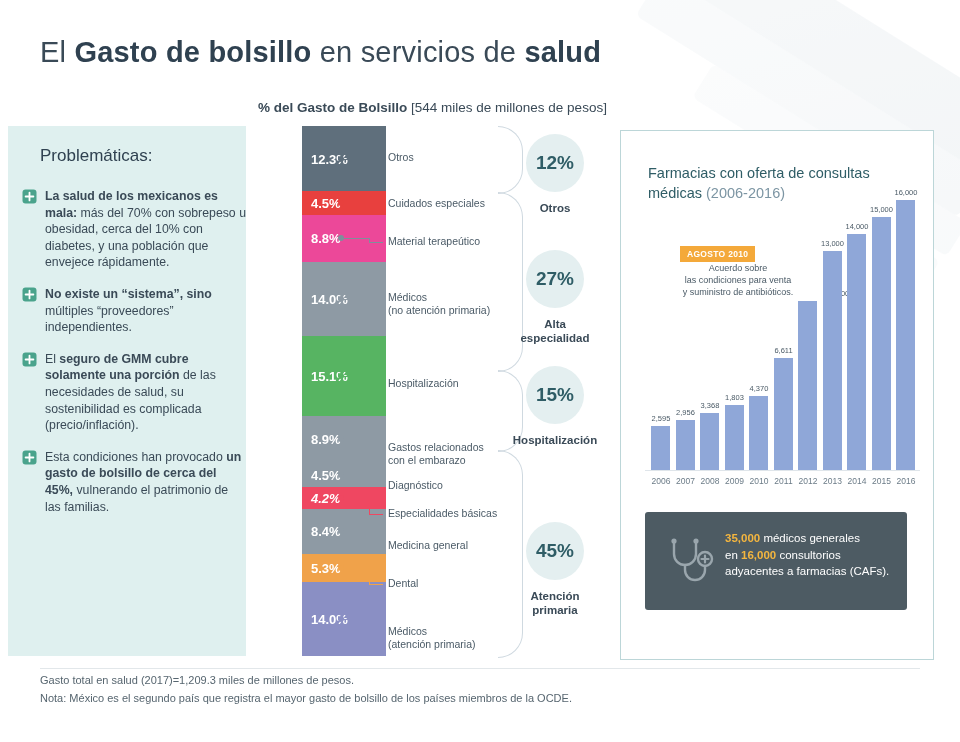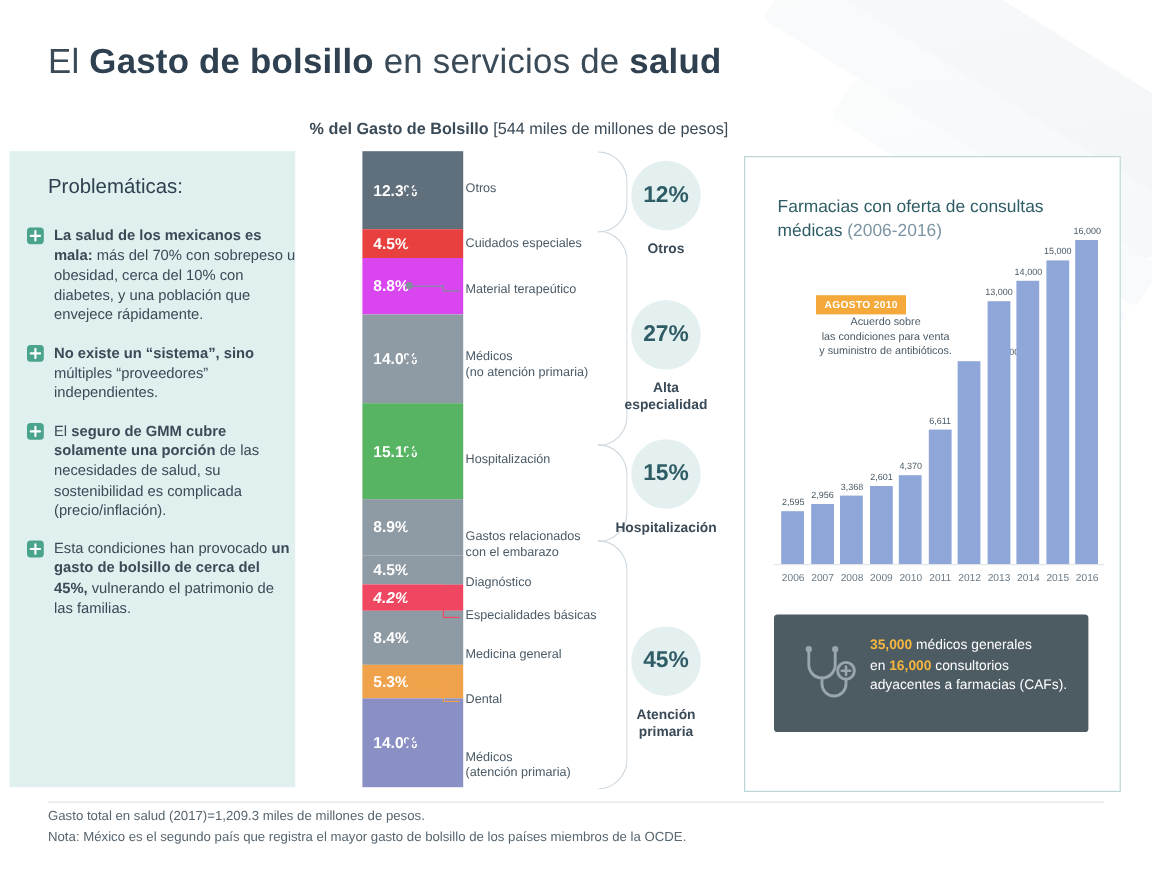--- a/index.html
+++ b/index.html
@@ -151,21 +151,21 @@
     </div>
   </div>
 
 <div class="stack" id="stack">
     <div class="seg dark" style="height: 65.19px; background: rgb(95, 111, 124);">
       <span class="val">12.3%</span>
     </div>
     <div class="seg dark" style="height: 23.85px; background: rgb(232, 64, 62);">
       <span class="val">4.5%</span>
     </div>
-    <div class="seg dark" style="height: 46.64px; background: #d946ef;">
+    <div class="seg dark" style="height: 46.64px; background: #ec4899;">
       <span class="val">8.8%</span>
     </div>
     <div class="seg dark" style="height: 74.2px; background: rgb(142, 154, 164);">
       <span class="val">14.0%</span>
     </div>
     <div class="seg dark" style="height: 80.03px; background: rgb(87, 180, 98);">
       <span class="val">15.1%</span>
     </div>
     <div class="seg dark" style="height: 47.17px; background: rgb(142, 154, 164);">
       <span class="val">8.9%</span>
@@ -271,21 +271,21 @@
 y suministro de antibióticos.</div>
 
 <div class="bars" id="bars">
     <div class="bar" style="left: 6px; height: 43.7906px;"></div>
     <div class="barval" style="left: -1px; bottom: 46.7906px; position: absolute;">2,595</div>
     <div class="bar" style="left: 30.5px; height: 49.8825px;"></div>
     <div class="barval" style="left: 23.5px; bottom: 52.8825px; position: absolute;">2,956</div>
     <div class="bar" style="left: 55px; height: 56.835px;"></div>
     <div class="barval" style="left: 48px; bottom: 59.835px; position: absolute;">3,368</div>
     <div class="bar" style="left: 79.5px; height: 64.7325px;"></div>
-    <div class="barval" style="left: 72.5px; bottom: 67.7325px; position: absolute;">2,601</div>
+    <div class="barval" style="left: 72.5px; bottom: 67.7325px; position: absolute;">1,803</div>
     <div class="bar" style="left: 104px; height: 73.7438px;"></div>
     <div class="barval" style="left: 97px; bottom: 76.7438px; position: absolute;">4,370</div>
     <div class="bar" style="left: 128.5px; height: 111.561px;"></div>
     <div class="barval" style="left: 121.5px; bottom: 114.561px; position: absolute;">6,611</div>
     <div class="bar" style="left: 153px; height: 168.75px;"></div>
     <div class="barval" style="left: 136px; bottom: 171.75px; position: absolute; padding-left: 44px;">10,000</div>
     <div class="bar" style="left: 177.5px; height: 219.375px;"></div>
     <div class="barval" style="left: 170.5px; bottom: 222.375px; position: absolute;">13,000</div>
     <div class="bar" style="left: 202px; height: 236.25px;"></div>
     <div class="barval" style="left: 195px; bottom: 239.25px; position: absolute;">14,000</div>

